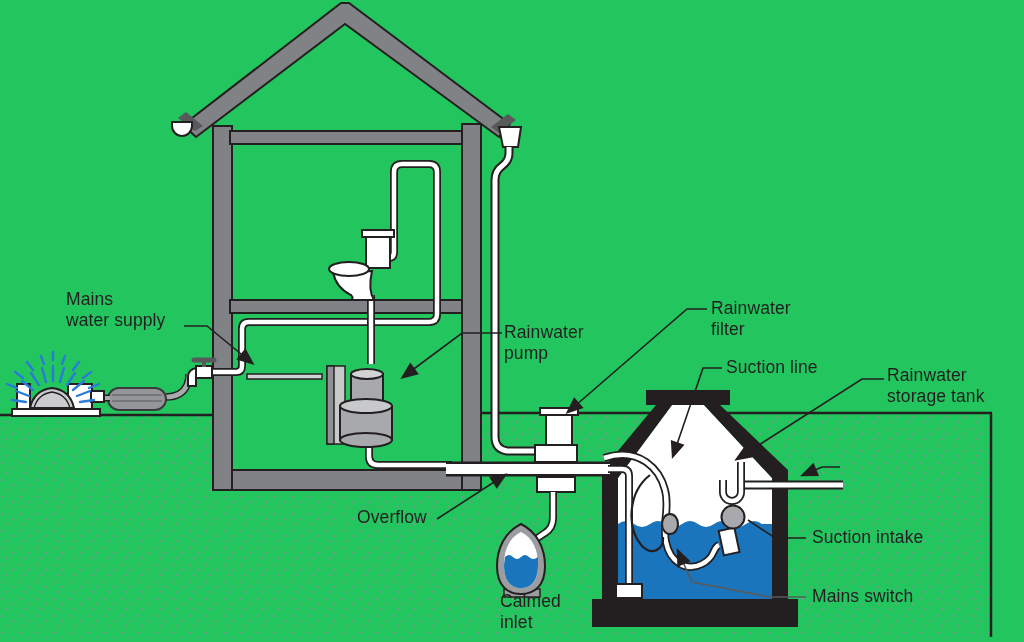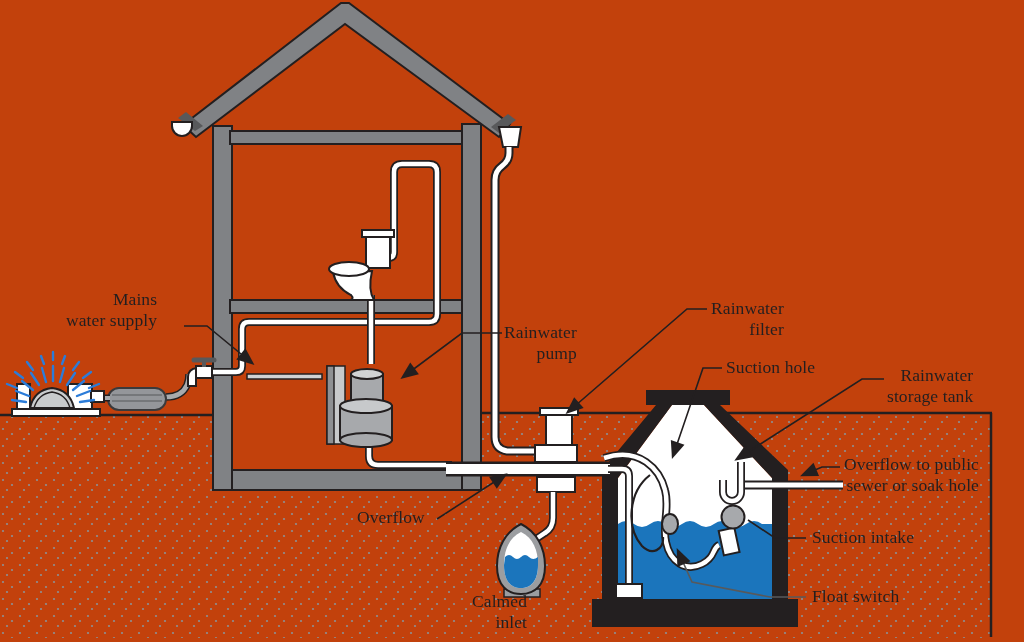--- a/index.html
+++ b/index.html
@@ -1,17 +1,17 @@
 <!DOCTYPE html>
 <html><head>
 <meta charset="utf-8">
 <style>
   html,body{margin:0;padding:0;background:#ffffff;}
-  #stage{position:relative;width:1024px;height:642px;background:#c2410c;overflow:hidden;
-         font-family:Liberation Serif, serif;text-align:right;}
+  #stage{position:relative;width:1024px;height:642px;background:#22c55e;overflow:hidden;
+         font-family:Liberation Sans, sans-serif;}
   #stage svg{position:absolute;left:0;top:0;}
   .lbl{position:absolute;font-size:17.5px;line-height:1.2;color:#231f20;
        white-space:pre-line;letter-spacing:0.1px;}
 </style>
 </head>
 <body>
 
 <div id="stage">
 
 <svg width="1024" height="642" viewBox="0 0 1024 642">
@@ -190,23 +190,21 @@
     <path d="M437,519 L505,475" marker-end="url(#arrow)"></path>
   </g>
 </svg>
 
   <div class="lbl" style="left:66px;top:289px">Mains
 water supply</div>
   <div class="lbl" style="left:504px;top:322px">Rainwater
 pump</div>
   <div class="lbl" style="left:711px;top:298px">Rainwater
 filter</div>
-  <div class="lbl" style="left:726px;top:357px">Suction hole</div>
+  <div class="lbl" style="left:726px;top:357px">Suction line</div>
   <div class="lbl" style="left:887px;top:365px">Rainwater
 storage tank</div>
-  <div class="lbl" style="left:844px;top:454px">Overflow to public
-sewer or soak hole</div>
   <div class="lbl" style="left:812px;top:527px">Suction intake</div>
-  <div class="lbl" style="left:812px;top:586px">Float switch</div>
+  <div class="lbl" style="left:812px;top:586px">Mains switch</div>
   <div class="lbl" style="left:357px;top:507px">Overflow</div>
-  <div class="lbl" style="left:472px;top:591px">Calmed
+  <div class="lbl" style="left:500px;top:591px">Calmed
 inlet</div>
 </div>
 
 </body></html>

